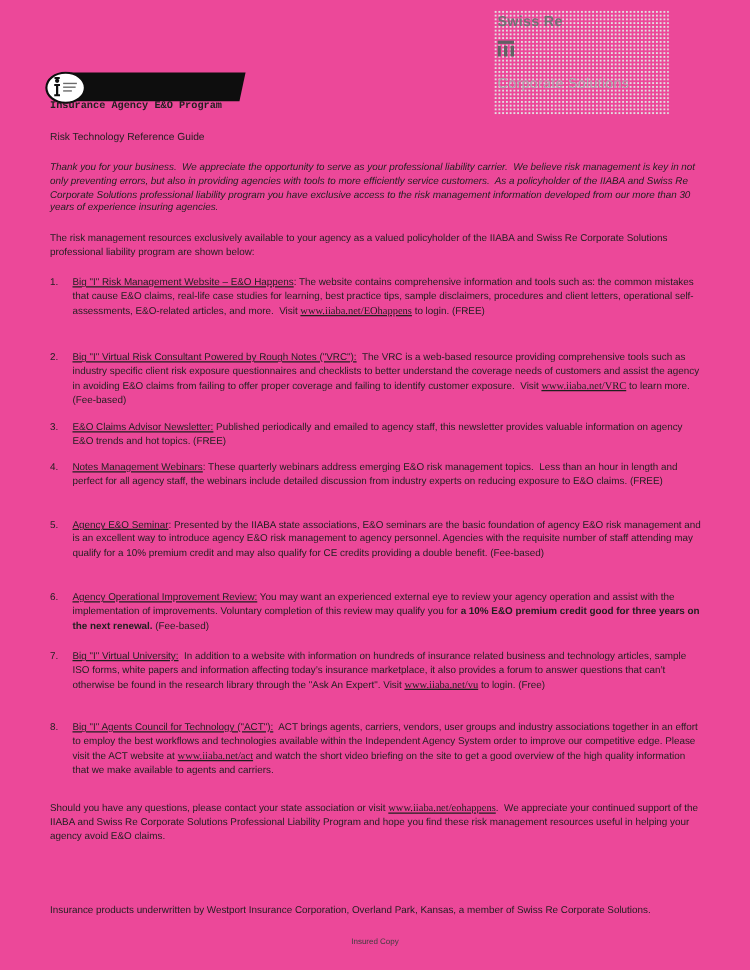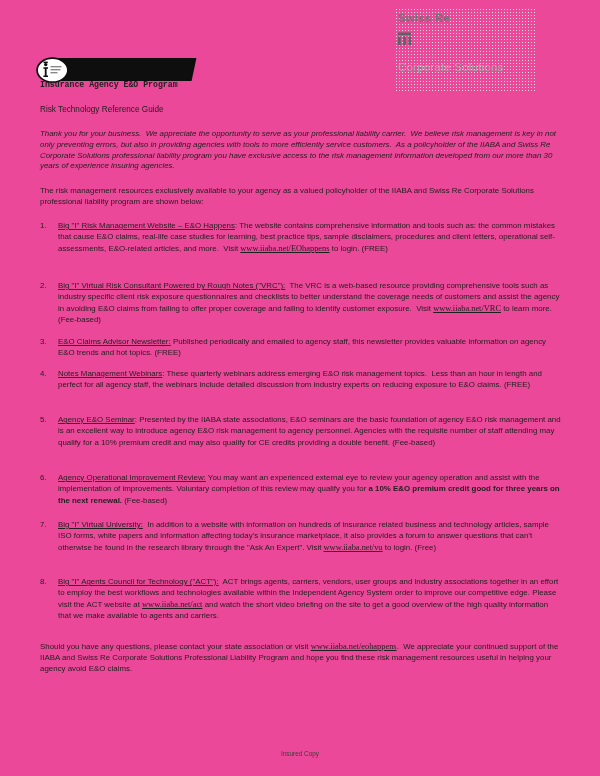--- a/index.html
+++ b/index.html
@@ -125,15 +125,16 @@
     <span class="num">7.</span>
     <span class="itext"><span class="seg-u">Big "I" Virtual University:</span><span class="seg-n">  In addition to a website with information on hundreds of insurance related business and technology articles, sample ISO forms, white papers and information affecting today’s insurance marketplace, it also provides a forum to answer questions that can’t otherwise be found in the research library through the "Ask An Expert". Visit </span><span class="seg-l">www.iiaba.net/vu</span><span class="seg-n"> to login. (Free)</span></span>
   </div>
   <div class="abs block item i8">
     <span class="num">8.</span>
     <span class="itext"><span class="seg-u">Big "I" Agents Council for Technology ("ACT"):</span><span class="seg-n">  ACT brings agents, carriers, vendors, user groups and industry associations together in an effort to employ the best workflows and technologies available within the Independent Agency System order to improve our competitive edge. Please visit the ACT website at </span><span class="seg-l">www.iiaba.net/act</span><span class="seg-n"> and watch the short video briefing on the site to get a good overview of the high quality information that we make available to agents and carriers.</span></span>
   </div>
 
   <div class="abs block para closing"><span class="seg-n">Should you have any questions, please contact your state association or visit </span><span class="seg-l">www.iiaba.net/eohappens</span><span class="seg-n">.  We appreciate your continued support of the IIABA and Swiss Re Corporate Solutions Professional Liability Program and hope you find these risk management resources useful in helping your agency avoid E&amp;O claims.</span></div>
 
+  <div class="abs block footer">Insurance products underwritten by Westport Insurance Corporation, Overland Park, Kansas, a member of Swiss Re Corporate Solutions.</div>
   <div class="abs watermark">Insured Copy</div>
 
 </div>
 
 </body></html>

